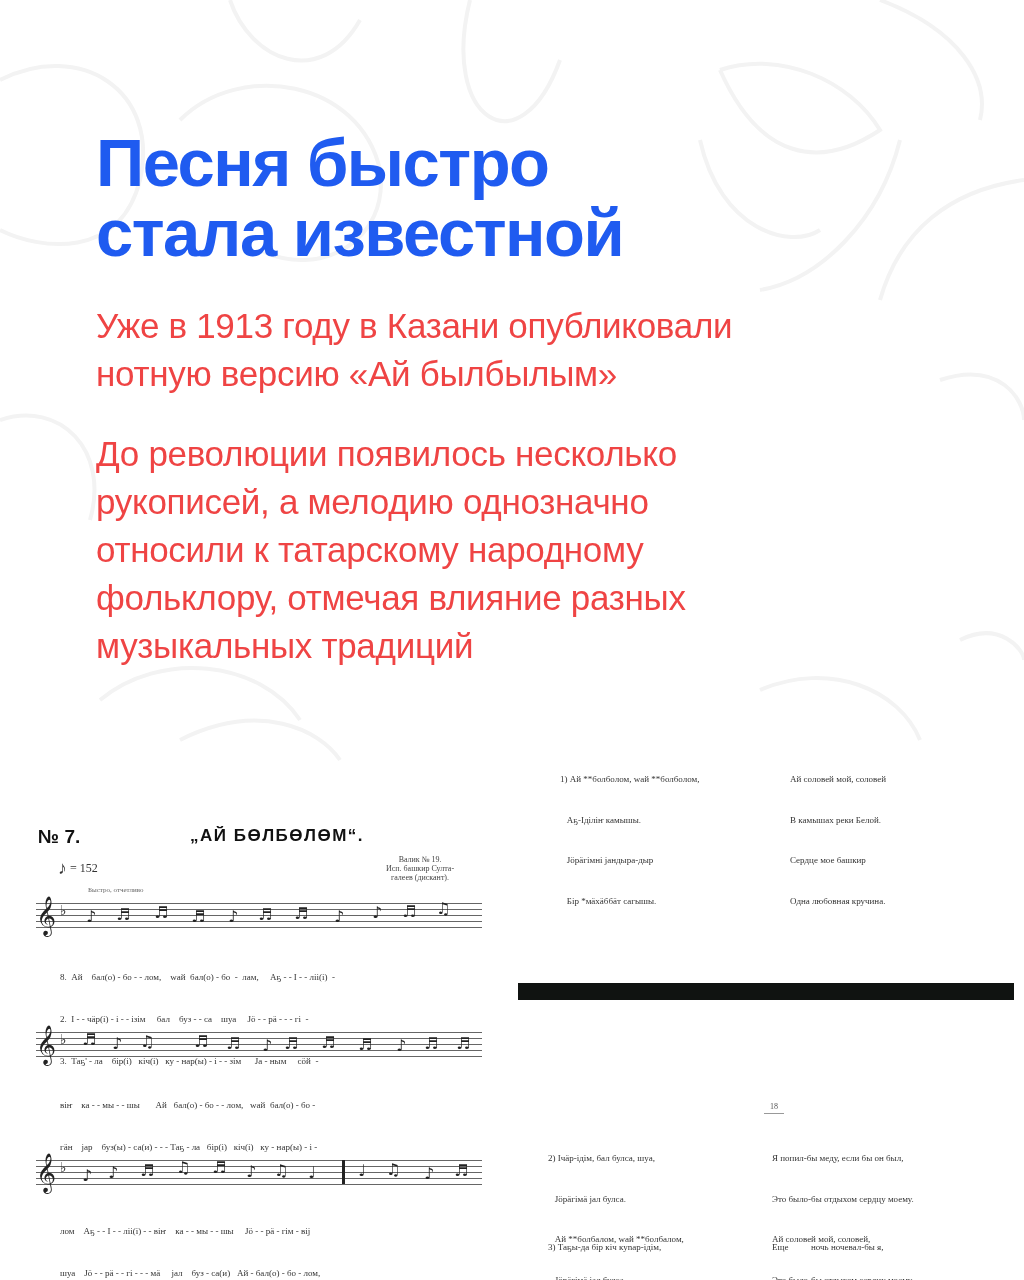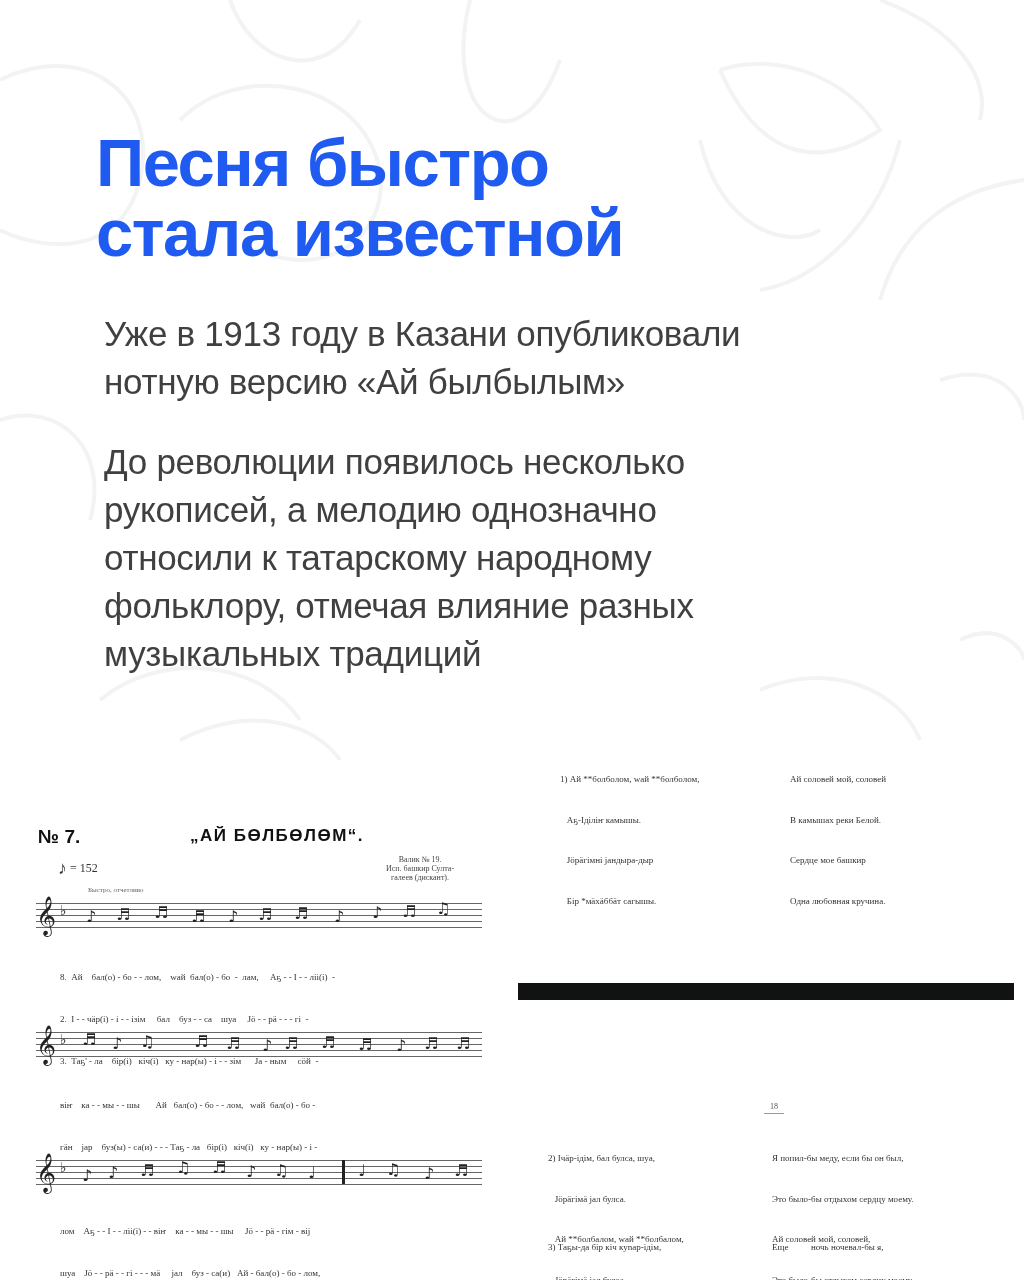--- a/index.html
+++ b/index.html
@@ -9,21 +9,21 @@
     font-family:"Liberation Sans", sans-serif;
   }
   .bg-pattern { position:absolute; left:0; top:0; width:1024px; height:1280px; }
   .title {
     position:absolute; left:96px; top:128px; width:860px;
     color:#1f5bf0; font-weight:700; font-size:67px; line-height:70px;
     letter-spacing:-1.5px; margin:0;
   }
   .para {
     position:absolute; left:96px; width:840px;
-    color:#404040; font-size:35px; line-height:48px; margin:8px;
+    color:#ef4444; font-size:35px; line-height:48px; margin:0;
     letter-spacing:-0.3px;
   }
   .p1 { top:302px; }
   .p2 { top:430px; }
 
   .scan { position:absolute; font-family:"Liberation Serif", serif; color:#333; }
   .num-title { left:38px; top:826px; font-weight:700; font-size:19px; color:#111; font-family:"Liberation Sans", sans-serif; }
   .song-title { left:190px; top:826px; font-weight:700; font-size:17px; color:#111; letter-spacing:1.5px; font-family:"Liberation Sans", sans-serif; }
   .tempo { left:58px; top:858px; font-size:12px;text-align:center; }
   .tempo-mark { font-size:18px; vertical-align:-2px; }

